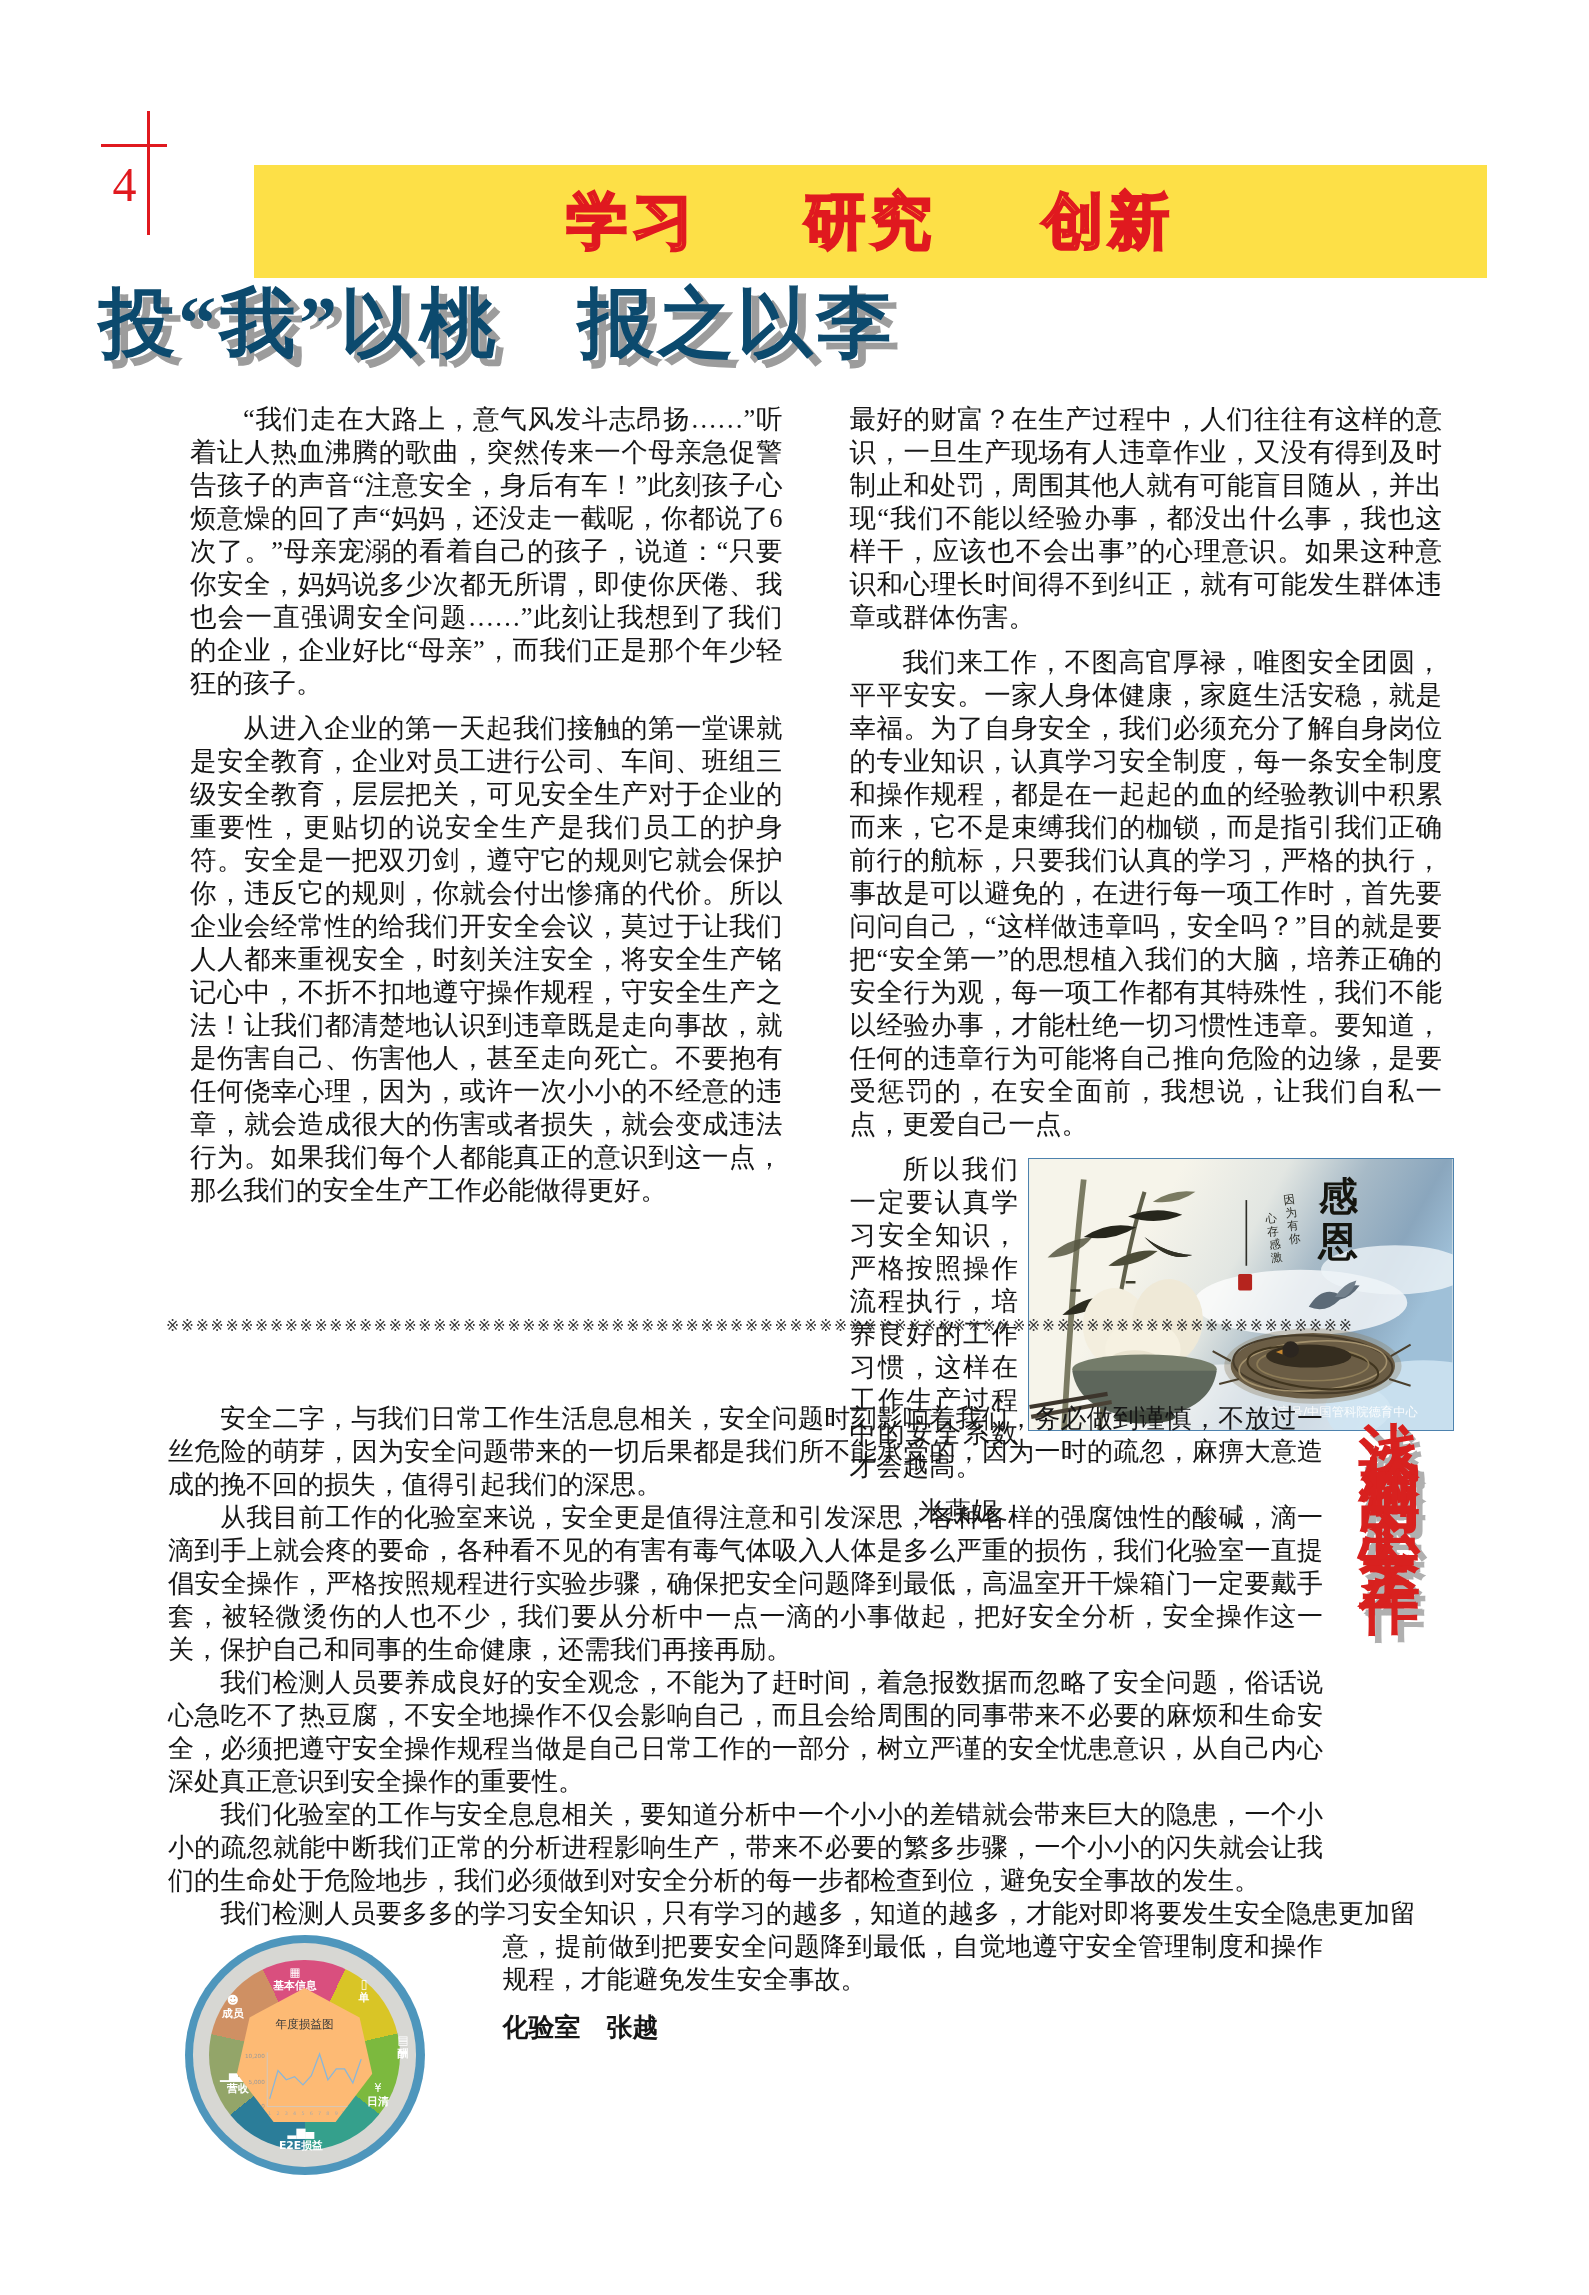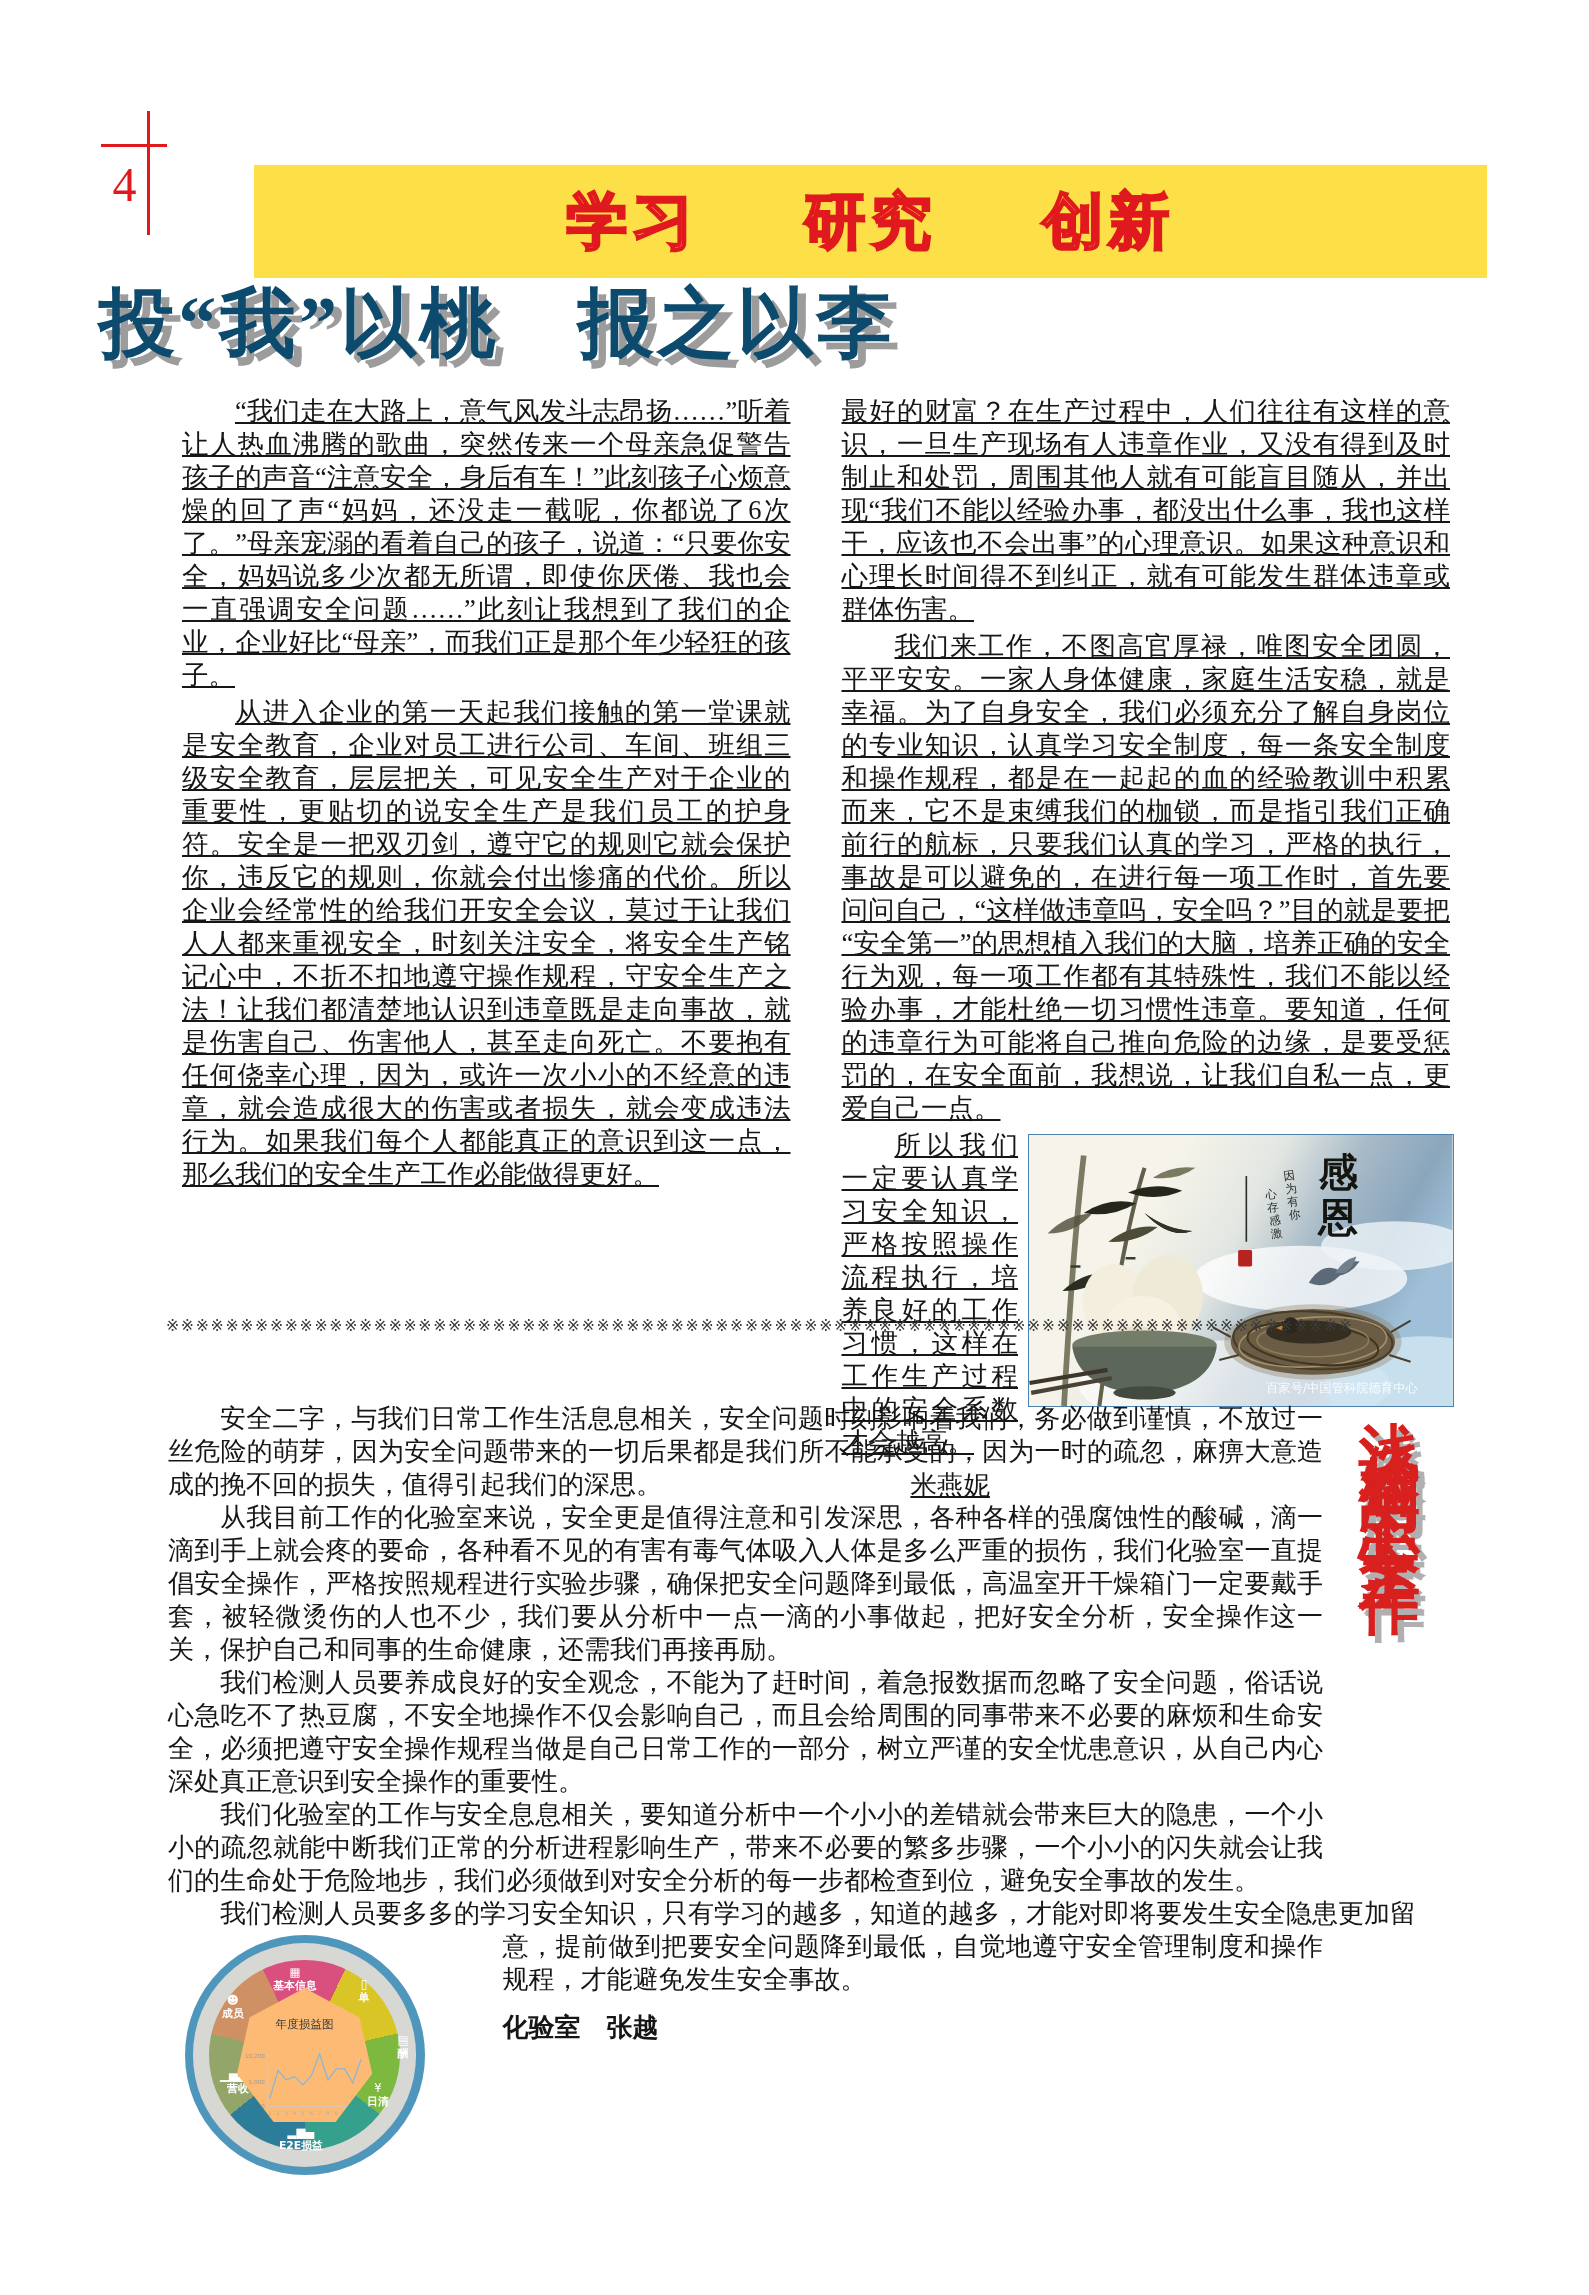--- a/index.html
+++ b/index.html
@@ -21,21 +21,21 @@
 
   
   .main-title{position:absolute;left:99px;top:273px;width:1391px;
               font-size:76px;font-weight:bold;color:#0c4a6e;letter-spacing:3.3px;
               text-shadow:8.3px 8.3px 0 #9c9c9c;font-family:"Liberation Serif","DejaVu Serif",serif;}
 
   
   .article1{position:absolute;left:178px;top:391px;width:1276px;display:flex;gap:43px;
             font-size:26.5px;line-height:33px;text-align:justify;color:#161616;}
   .article1 .col{width:617px;}
-  .article1 p{margin:4px;text-indent:2em;text-decoration:underline;}
+  .article1 p{margin:12px;text-indent:2em;}
   .article1 p.cont{text-indent:0;}
   .photo-wrap{float:right;width:426px;height:273px;margin:5px 0 8.3px 10px;
               border:1.7px solid #4d82ae;box-sizing:border-box;background:#eef1ec;}
   .photo-wrap svg{display:block;width:100%;height:100%;}
   .sig1{text-indent:2.6em !important;margin-top:10px !important;}
 
   
   .divider{position:absolute;left:166px;top:1316px;width:1368px;height:21.5px;overflow:hidden;
            white-space:nowrap;font-size:15.7px;letter-spacing:1.7px;color:#3c3c3c;
            font-family:"DejaVu Sans","Liberation Sans",sans-serif;}

